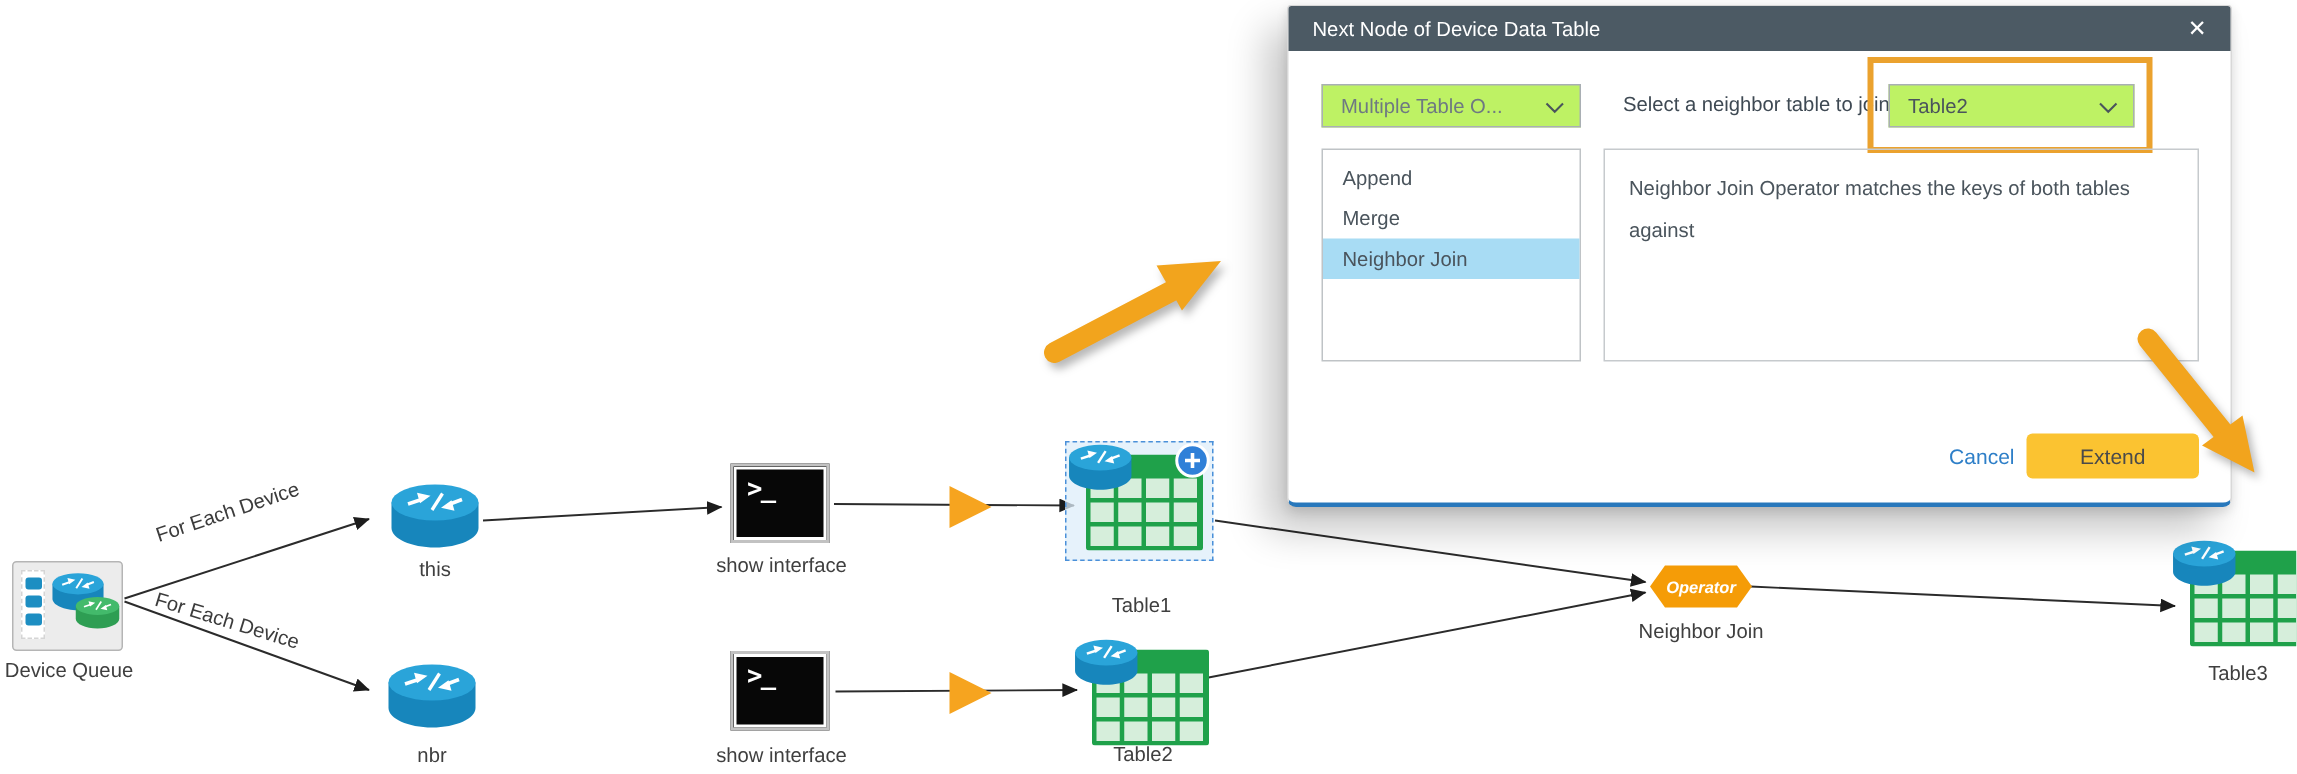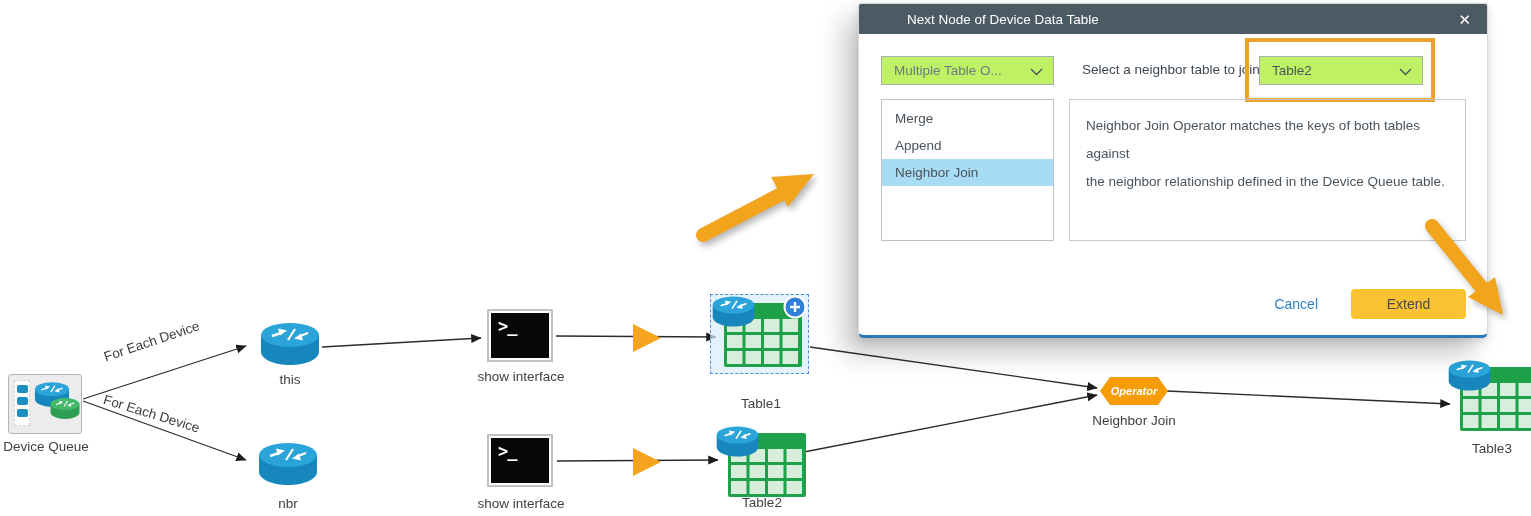--- a/index.html
+++ b/index.html
@@ -24,33 +24,33 @@
   .term{position:absolute;width:66px;height:53px;background:#070707;border:2px solid #c2c2c2;box-sizing:border-box;box-shadow:inset 0 0 0 2px #fff;z-index:3;}
   .term-glyph{display:block;color:#fff;font-family:"DejaVu Sans Mono", monospace;font-weight:bold;font-size:17px;padding:5px 0 0 9px;letter-spacing:-1px;}
 
   .select-box{position:absolute;left:710px;top:294px;width:99px;height:80px;background:rgba(222,238,250,.75);border:1px dashed #4a90d9;box-sizing:border-box;z-index:2;}
 
   
   .dialog{position:absolute;left:858px;top:3px;width:630px;height:335px;background:#fff;z-index:10;
     border:1px solid #d8d8d8;border-bottom:3px solid #2878bc;border-radius:3px 3px 6px 6px;box-sizing:border-box;
     box-shadow:-14px 16px 26px rgba(0,0,0,.22), 0 3px 8px rgba(0,0,0,.12);font-size:13.5px;}
   .dlg-header{position:absolute;left:0;top:0;right:0;height:30px;background:#4c5a64;border-radius:2px 2px 0 0;display:flex;align-items:center;padding:0 16px;box-sizing:border-box;}
-  .dlg-title{color:#fff;font-size:13.5px;margin-left:32px;}
+  .dlg-title{color:#fff;font-size:13.5px;}
   .dlg-close{margin-left:auto;color:#fff;font-size:15px;cursor:pointer;line-height:1;}
   .dd{position:absolute;height:29px;border:1px solid #a9afb4;background:#bef264;display:flex;align-items:center;padding:0 26px 0 12px;box-sizing:border-box;cursor:pointer;}
   .dd .chev{position:absolute;right:10px;top:11px;}
   .dd-op{left:22px;top:52px;width:173px;color:#6e7982;}
   .nb-label{position:absolute;left:210px;top:58px;color:#3e4953;margin-left:13px;}
   .hl-rect{position:absolute;left:386px;top:34px;width:190px;height:64px;border:4px solid #eba22e;box-sizing:border-box;}
   .dd-tbl{left:10px;top:14px;width:164px;color:#4a545c;}
   .opt-list{position:absolute;left:22px;top:95px;width:173px;height:142px;border:1px solid #bfc3c6;box-sizing:border-box;padding-top:5px;}
   .opt{height:27px;line-height:27px;padding-left:13px;color:#4a545c;cursor:pointer;}
   .opt.selected{background:#a8dcf4;}
   .desc{position:absolute;left:210px;top:95px;width:397px;height:142px;border:1px solid #c6cacd;box-sizing:border-box;padding:12px 16px;color:#4a545c;line-height:28px;}
-  .footer{position:absolute;right:21px;top:285px;display:flex;align-items:center;gap:33px;}
+  .footer{position:absolute;right:21px;top:285px;display:flex;align-items:center;gap:8px;}
   .cancel{color:#2e7fc8;font-size:14px;cursor:pointer;}
   .extend{width:115px;height:30px;background:#fbc331;border:none;border-radius:4px;color:#4a4a4a;font-size:14px;font-family:inherit;cursor:pointer;}
 </style>
 </head>
 <body>
 
 <div class="stage">
 
   <svg width="0" height="0" style="position:absolute">
     <defs>
@@ -199,28 +199,27 @@
     <div class="hl-rect">
       <div class="dd dd-tbl">
         <span>Table2</span>
         <svg class="chev" width="13" height="8">
           <polyline points="1,1 6.5,6.5 12,1" fill="none" stroke="#4a545c" stroke-width="1.4"></polyline>
         </svg>
       </div>
     </div>
 
     <div class="opt-list">
+      <div class="opt">Append</div>
       <div class="opt">Merge</div>
-      <div class="opt">Append</div>
       <div class="opt selected">Neighbor Join</div>
     </div>
 
     <div class="desc">
       <div>Neighbor Join Operator matches the keys of both tables against</div>
-      <div>the neighbor relationship defined in the Device Queue table.</div>
     </div>
 
     <div class="footer">
       <span class="cancel">Cancel</span>
       <button class="extend">Extend</button>
     </div>
   </div>
 
   <svg class="layer top" width="1531" height="516">
     <g class="bigarrow" fill="#f2a41d" stroke="#f2a41d">

